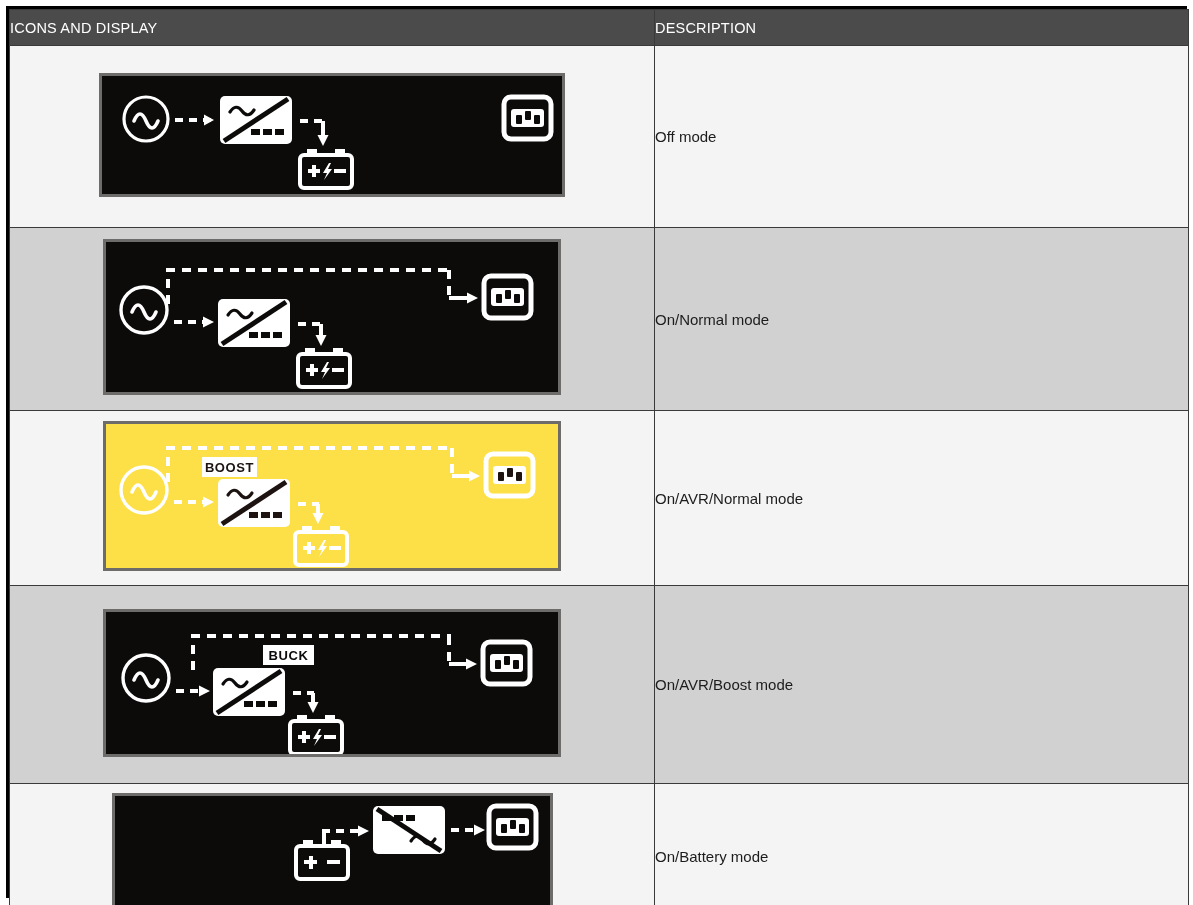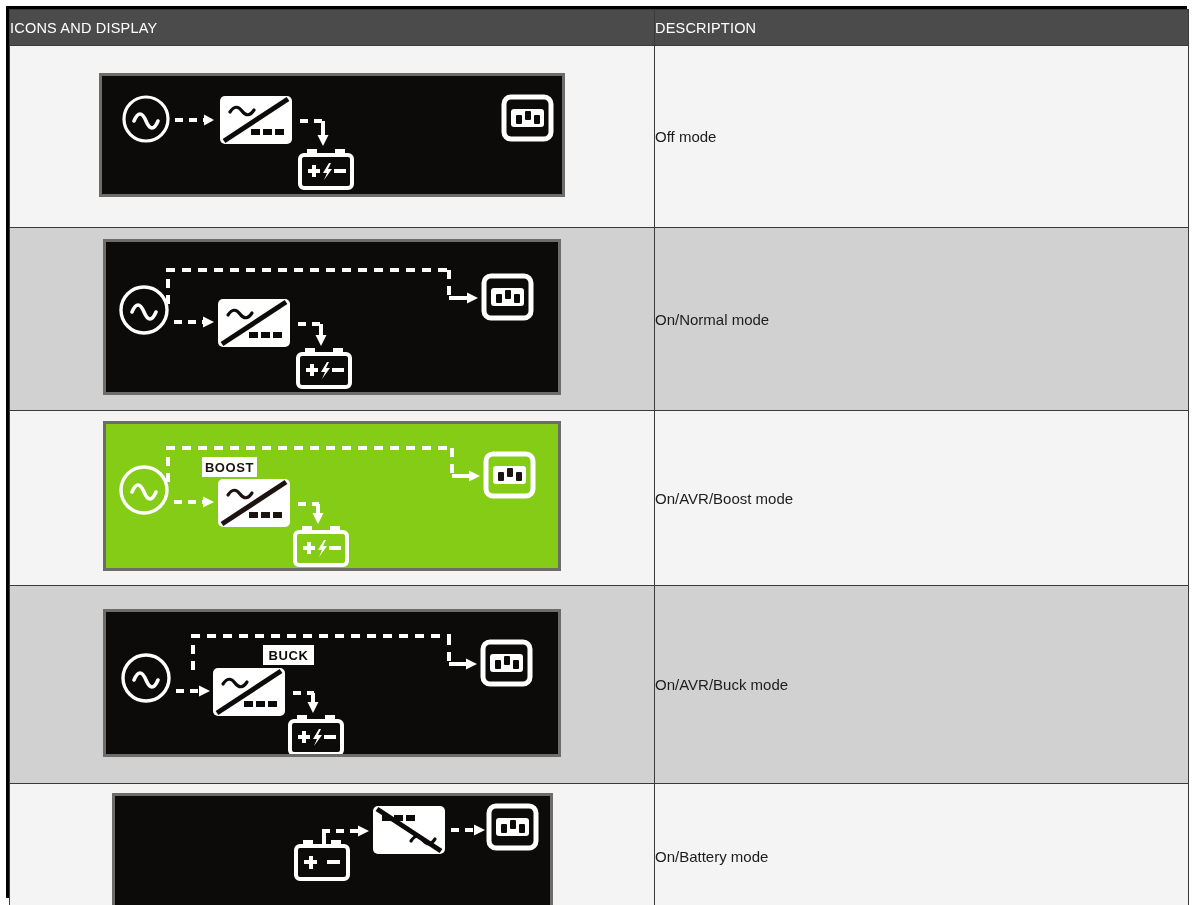--- a/index.html
+++ b/index.html
@@ -51,21 +51,21 @@
 
   
   .lcd{
     position:relative;
     display:inline-block;
     background:#0d0a0a;
     border:3px solid #6e6c6a;
     box-sizing:content-box;
     overflow:hidden;
   }
-  .lcd.tint-warm{background:#84cc16;}
+  .lcd.tint-warm{background:#fde047;}
   .lcd svg{display:block;}
 </style>
 </head>
 <body>
 
 <div class="table-wrap">
   <table class="icons-table">
     <colgroup>
         <col class="c-icons">
         <col class="c-desc">
@@ -233,21 +233,21 @@
               <g>
                 <rect x="380" y="30" width="47" height="42" rx="7" fill="none" stroke="#fff" stroke-width="5"></rect>
                 <path d="M390 42 h27 a3 3 0 0 1 3 3 v12 a3 3 0 0 1 -3 3 h-27 a3 3 0 0 1 -3 -3 v-12 a3 3 0 0 1 3 -3 z" fill="#fff"></path>
                 <rect x="392" y="48" width="6" height="9" rx="1" fill="#1d1412"></rect>
                 <rect x="401" y="44" width="6" height="9" rx="1" fill="#1d1412"></rect>
                 <rect x="410" y="48" width="6" height="9" rx="1" fill="#1d1412"></rect>
               </g>
             </svg>
           </div>
         </td>
-        <td class="desc-cell">On/AVR/Boost mode</td>
+        <td class="desc-cell">On/AVR/Normal mode</td>
       </tr>
 
       <tr class="row-dark" style="height:198px;">
         <td class="icon-cell">
           <div class="lcd" style="width:452px;height:142px;">
             <svg width="452" height="142" viewBox="0 0 452 142" aria-hidden="true">
               <g>
                 <line x1="87" y1="58" x2="87" y2="24" stroke="#fff" stroke-width="4" stroke-dasharray="9 7"></line>
                 <line x1="85" y1="24" x2="345" y2="24" stroke="#fff" stroke-width="4" stroke-dasharray="9 7"></line>
                 <line x1="343" y1="24" x2="343" y2="52" stroke="#fff" stroke-width="4" stroke-dasharray="9 7"></line>
@@ -291,21 +291,21 @@
               <g>
                 <rect x="377" y="30" width="47" height="42" rx="7" fill="none" stroke="#fff" stroke-width="5"></rect>
                 <path d="M387 42 h27 a3 3 0 0 1 3 3 v12 a3 3 0 0 1 -3 3 h-27 a3 3 0 0 1 -3 -3 v-12 a3 3 0 0 1 3 -3 z" fill="#fff"></path>
                 <rect x="389" y="48" width="6" height="9" rx="1" fill="#0d0a0a"></rect>
                 <rect x="398" y="44" width="6" height="9" rx="1" fill="#0d0a0a"></rect>
                 <rect x="407" y="48" width="6" height="9" rx="1" fill="#0d0a0a"></rect>
               </g>
             </svg>
           </div>
         </td>
-        <td class="desc-cell">On/AVR/Buck mode</td>
+        <td class="desc-cell">On/AVR/Boost mode</td>
       </tr>
 
       <tr class="row-light" style="height:146px;">
         <td class="icon-cell">
           <div class="lcd" style="width:435px;height:118px;">
             <svg width="435" height="118" viewBox="0 0 435 118" aria-hidden="true">
               <g>
                 <rect x="188" y="44" width="10" height="7" fill="#fff"></rect>
                 <rect x="216" y="44" width="10" height="7" fill="#fff"></rect>
                 <rect x="181" y="50" width="52" height="33" rx="4" fill="none" stroke="#fff" stroke-width="4"></rect>

